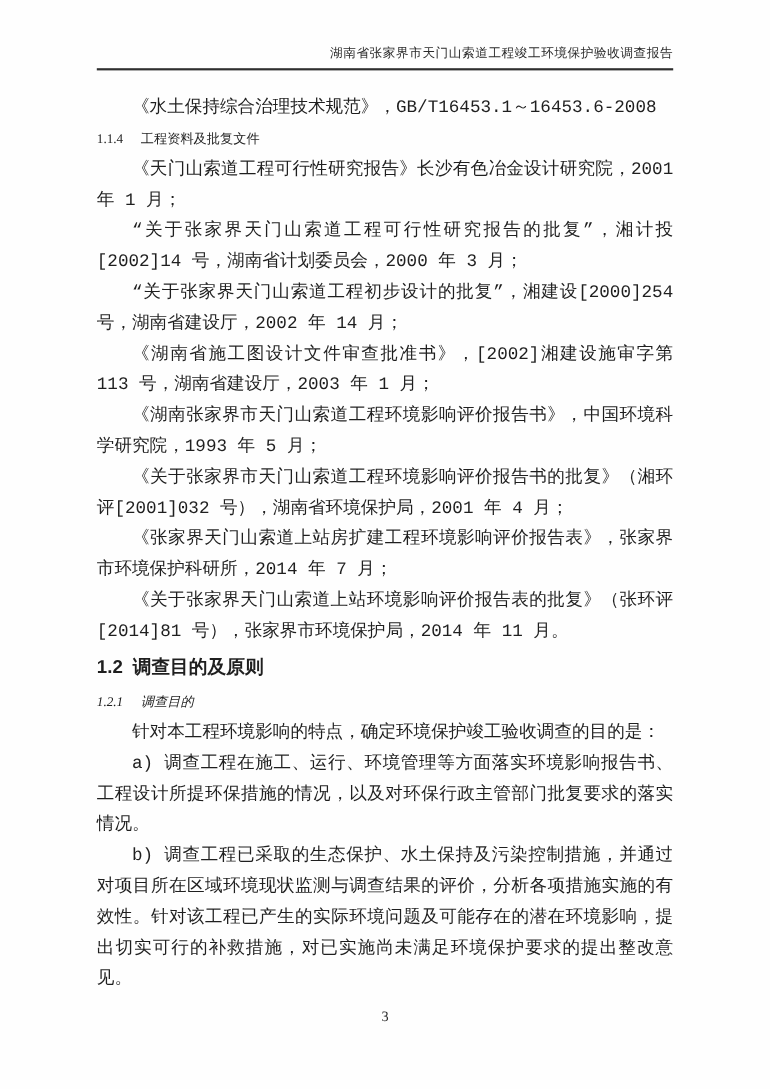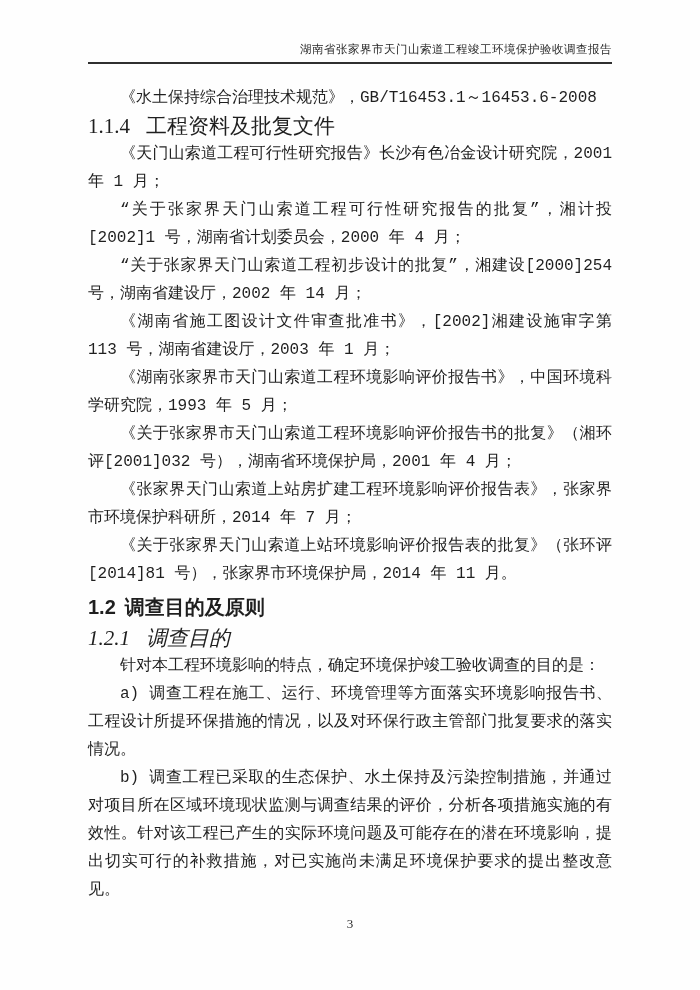--- a/index.html
+++ b/index.html
@@ -30,32 +30,32 @@
   .doc-body {
     margin-top: 20px;
     font-size: 16px;
     line-height: 28px;
     text-align: justify;
     text-justify: inter-ideograph;
   }
   .doc-body p { margin: 0; }
   .para-indent { text-indent: 2em; font-family: Liberation Mono, monospace; }
   .subheading {
-    font-size: 21px;
+    font-size: 12px;
     font-weight: normal;
     margin: 0;
     line-height: 28px;
     text-align: left;
   }
   .subheading .heading-num { display: inline-block; margin-right: 16px; }
   .heading-bold {
     font-weight: bold;
     margin-top: 5px;
     font-family: "Liberation Sans", "DejaVu Sans", sans-serif;
-    font-size: 20px;
+    font-size: 17px;
   }
   .heading-bold .heading-num { margin-right: 9px; }
   .heading-sub { margin-top: 3px; font-style: italic; }
   .page-number {
     position: absolute;
     left: 0; right: 0;
     bottom: 58px;
     text-align: center;
     font-size: 13px;
     color: #2a2a2a;
@@ -76,21 +76,21 @@
     <p class="para-indent">《水土保持综合治理技术规范》，GB/T16453.1～16453.6-2008</p>
 
     <h3 class="subheading">
       <span class="heading-num">1.1.4</span><span>工程资料及批复文件</span>
     </h3>
 
     <div>
 
         <p class="para-indent">《天门山索道工程可行性研究报告》长沙有色冶金设计研究院，2001 年 1 月；</p>
 
-        <p class="para-indent">“关于张家界天门山索道工程可行性研究报告的批复”，湘计投[2002]1 号，湖南省计划委员会，2000 年 4 月；</p>
+        <p class="para-indent">“关于张家界天门山索道工程可行性研究报告的批复”，湘计投[2002]14 号，湖南省计划委员会，2000 年 3 月；</p>
 
         <p class="para-indent">“关于张家界天门山索道工程初步设计的批复”，湘建设[2000]254 号，湖南省建设厅，2002 年 14 月；</p>
 
         <p class="para-indent">《湖南省施工图设计文件审查批准书》，[2002]湘建设施审字第 113 号，湖南省建设厅，2003 年 1 月；</p>
 
 
         <p class="para-indent">《湖南张家界市天门山索道工程环境影响评价报告书》，中国环境科学研究院，1993 年 5 月；</p>
 
         <p class="para-indent">《关于张家界市天门山索道工程环境影响评价报告书的批复》（湘环评[2001]032 号），湖南省环境保护局，2001 年 4 月；</p>
 

